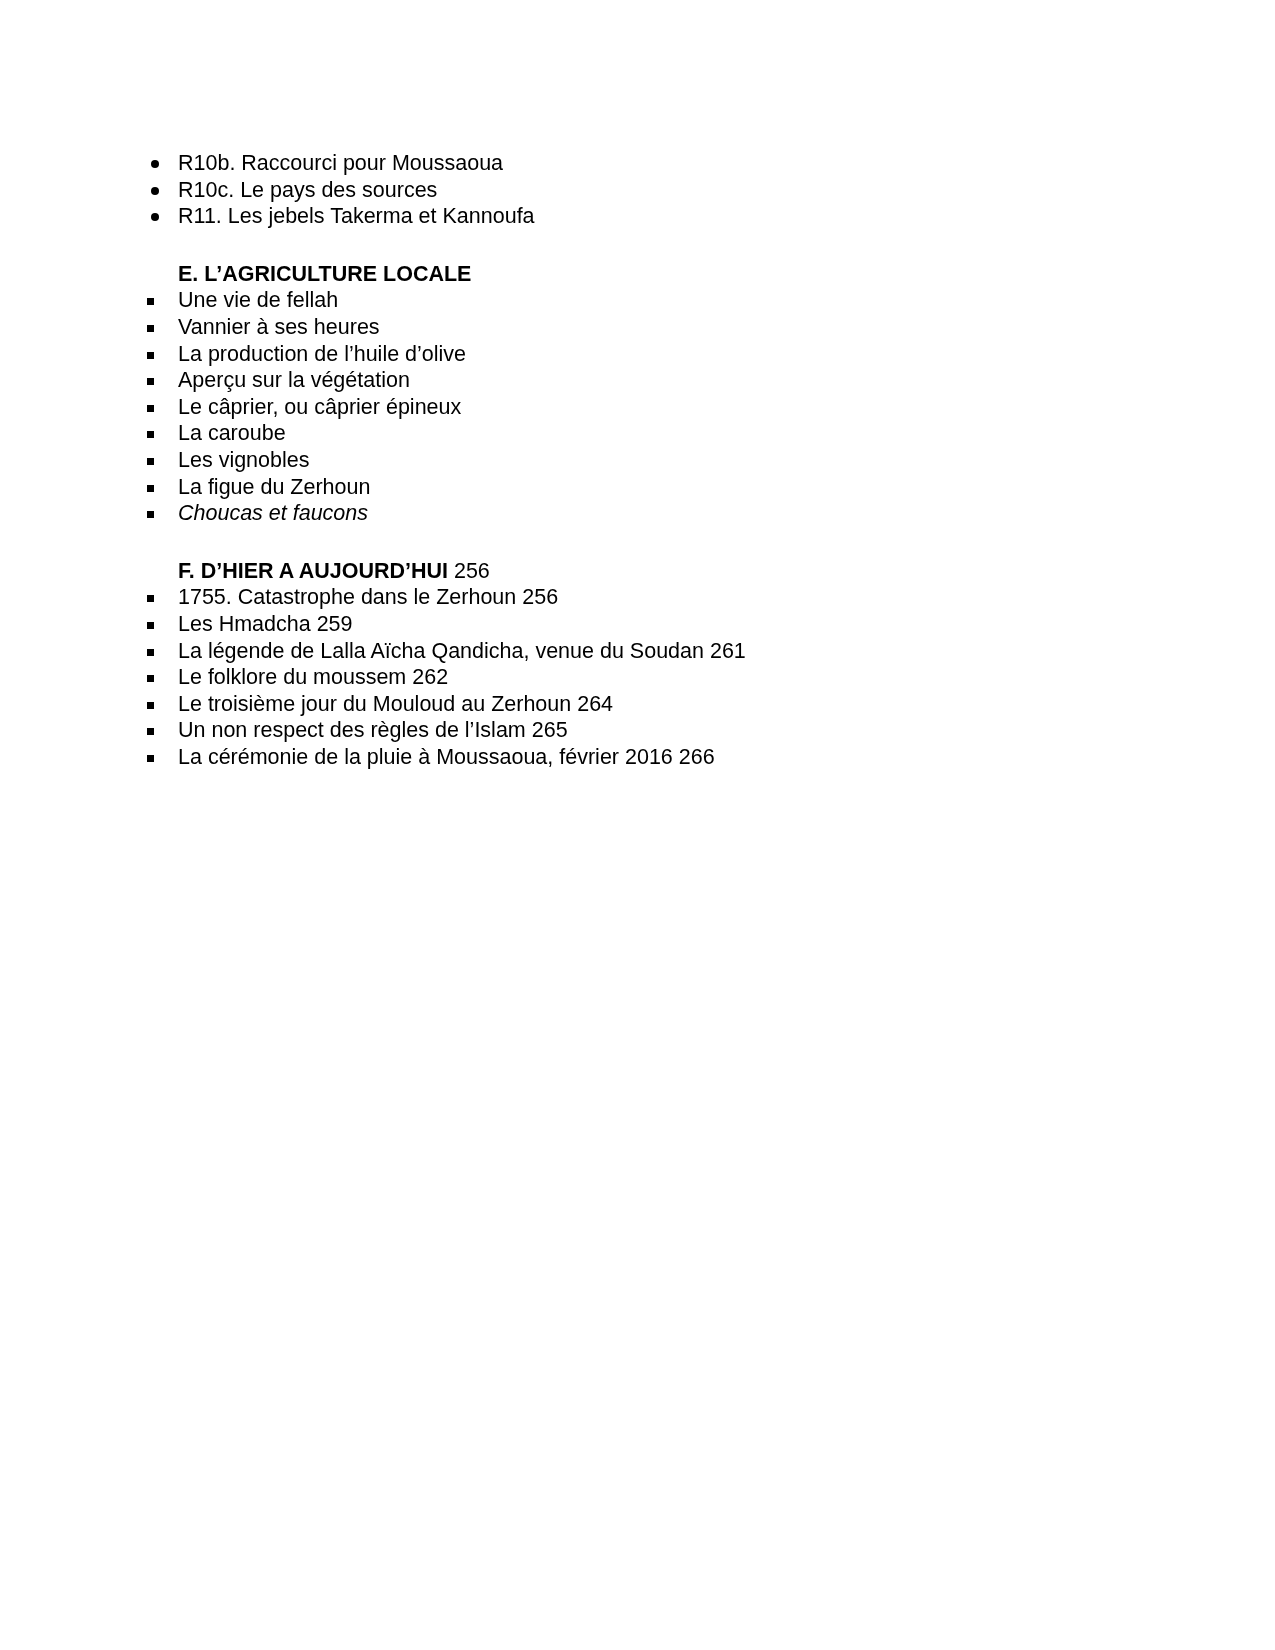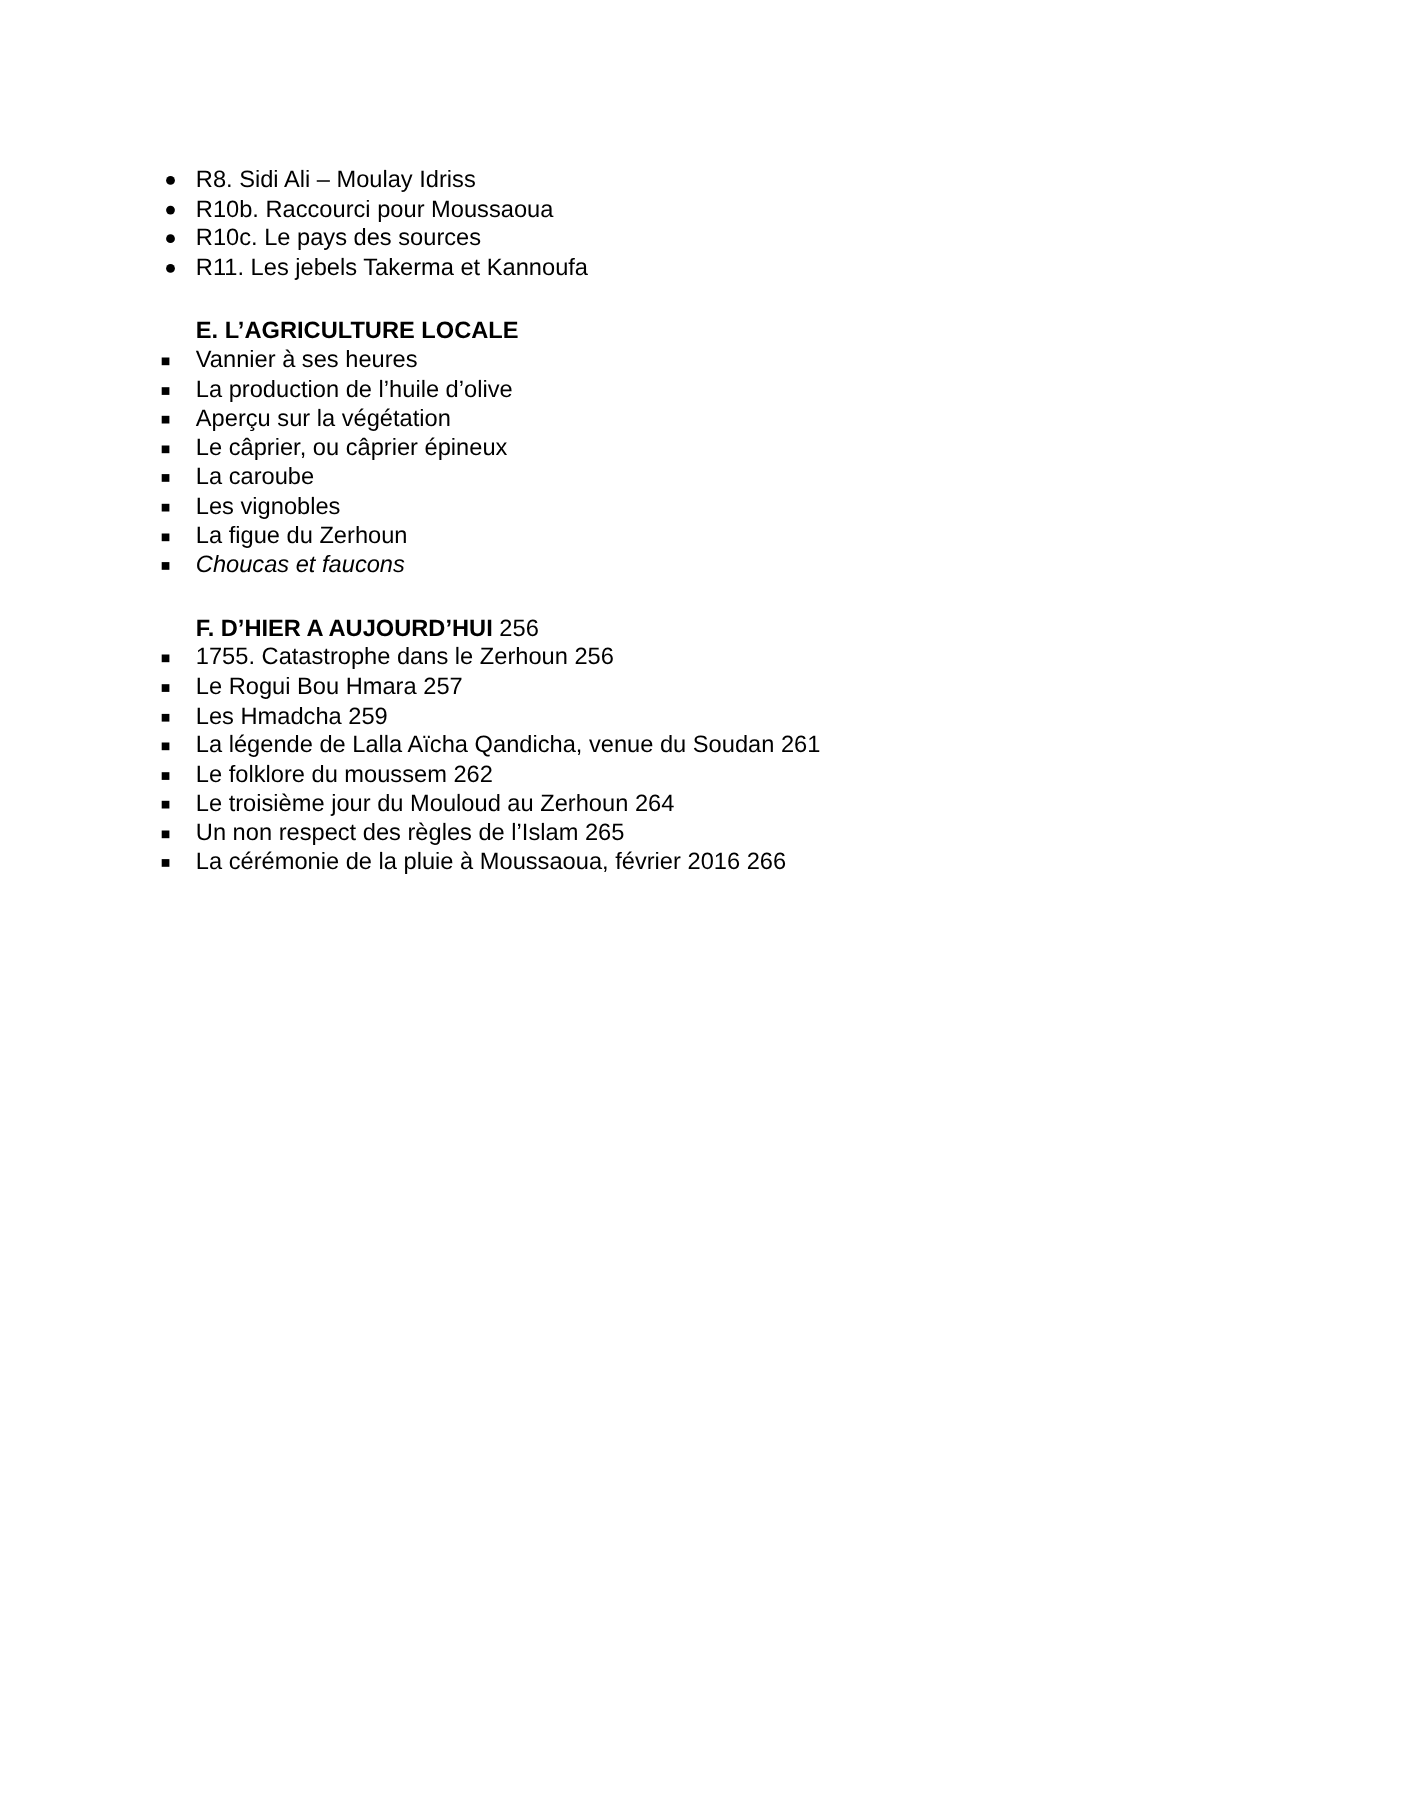--- a/index.html
+++ b/index.html
@@ -67,49 +67,48 @@
     font-style: italic;
   }
 </style>
 </head>
 <body>
 
 <div class="doc-page">
   <div class="doc-content">
 
     <ul class="toc-list round">
-      <li>R8. Sidi Ali – Moulay Idriss</li>
       <li>R10b. Raccourci pour Moussaoua</li>
       <li>R10c. Le pays des sources</li>
       <li>R11. Les jebels Takerma et Kannoufa</li>
     </ul>
 
     <div class="section-heading">
       <span>E. L’AGRICULTURE LOCALE</span>
     </div>
 
     <ul class="toc-list square">
+      <li>Une vie de fellah</li>
       <li>Vannier à ses heures</li>
       <li>La production de l’huile d’olive</li>
       <li>Aperçu sur la végétation</li>
       <li>Le câprier, ou câprier épineux</li>
       <li>La caroube</li>
       <li>Les vignobles</li>
       <li>La figue du Zerhoun</li>
       <li class="italic">Choucas et faucons</li>
     </ul>
 
     <div class="section-heading">
       <span>F. D’HIER A AUJOURD’HUI</span>
       <span class="page-num">256</span>
     </div>
 
     <ul class="toc-list square">
       <li>1755. Catastrophe dans le Zerhoun 256</li>
-      <li>Le Rogui Bou Hmara 257</li>
       <li>Les Hmadcha 259</li>
       <li>La légende de Lalla Aïcha Qandicha, venue du Soudan 261</li>
       <li>Le folklore du moussem 262</li>
       <li>Le troisième jour du Mouloud au Zerhoun 264</li>
       <li>Un non respect des règles de l’Islam 265</li>
       <li>La cérémonie de la pluie à Moussaoua, février 2016 266</li>
     </ul>
 
   </div>
 </div>

